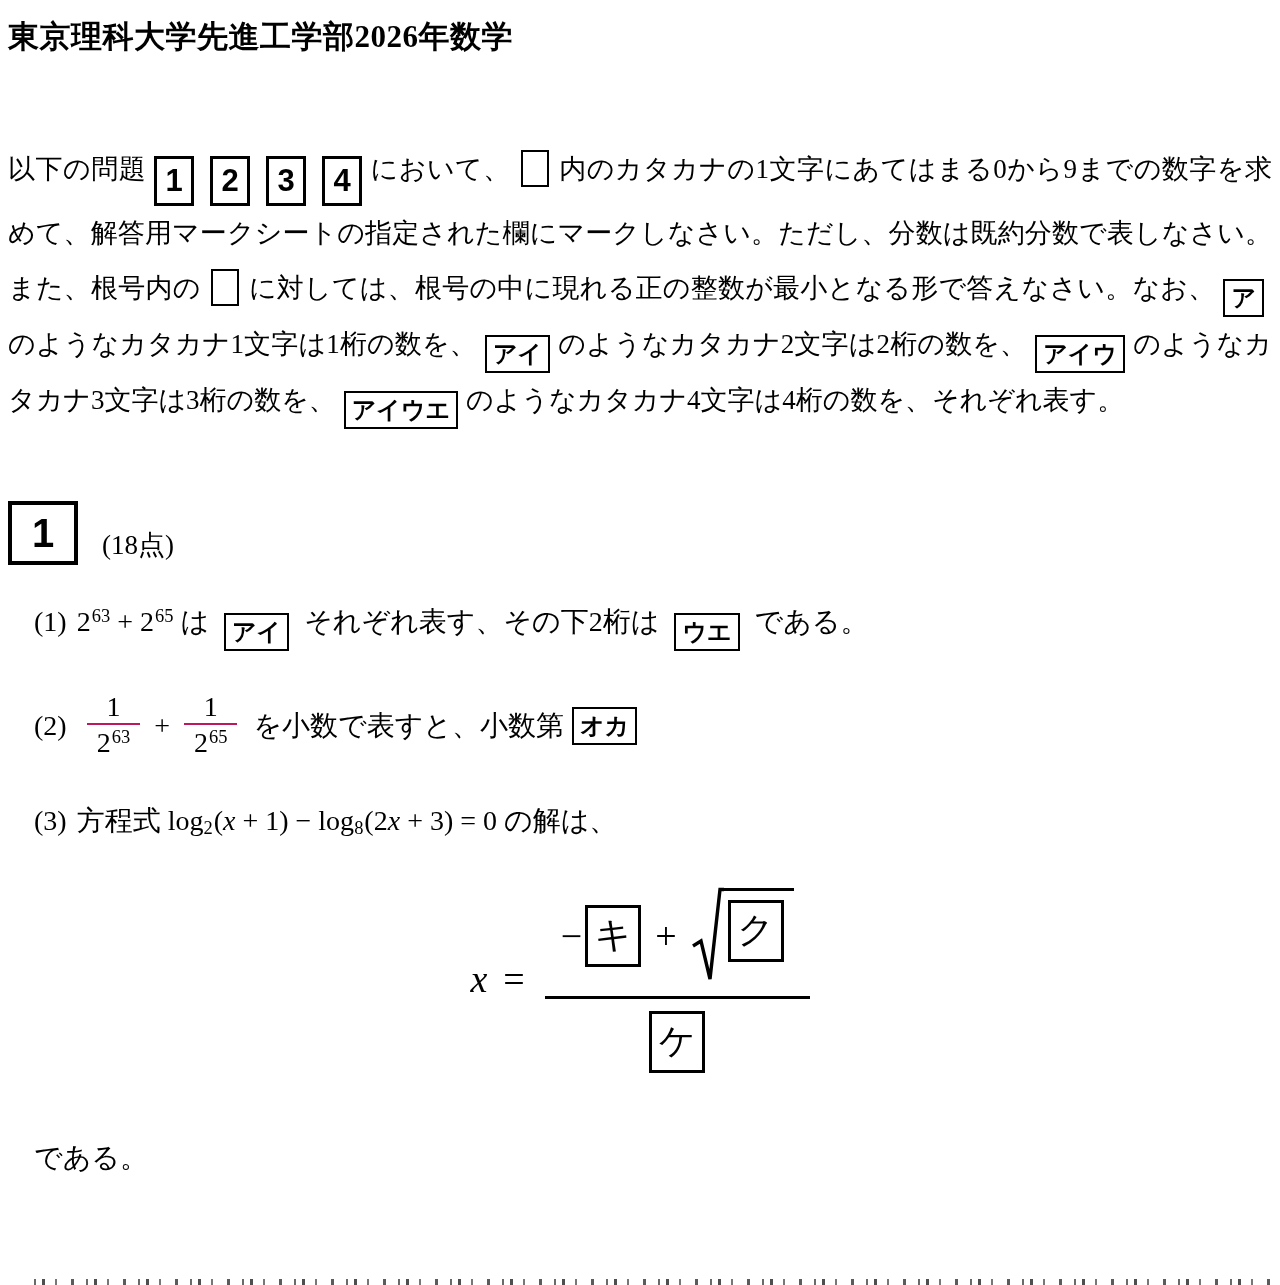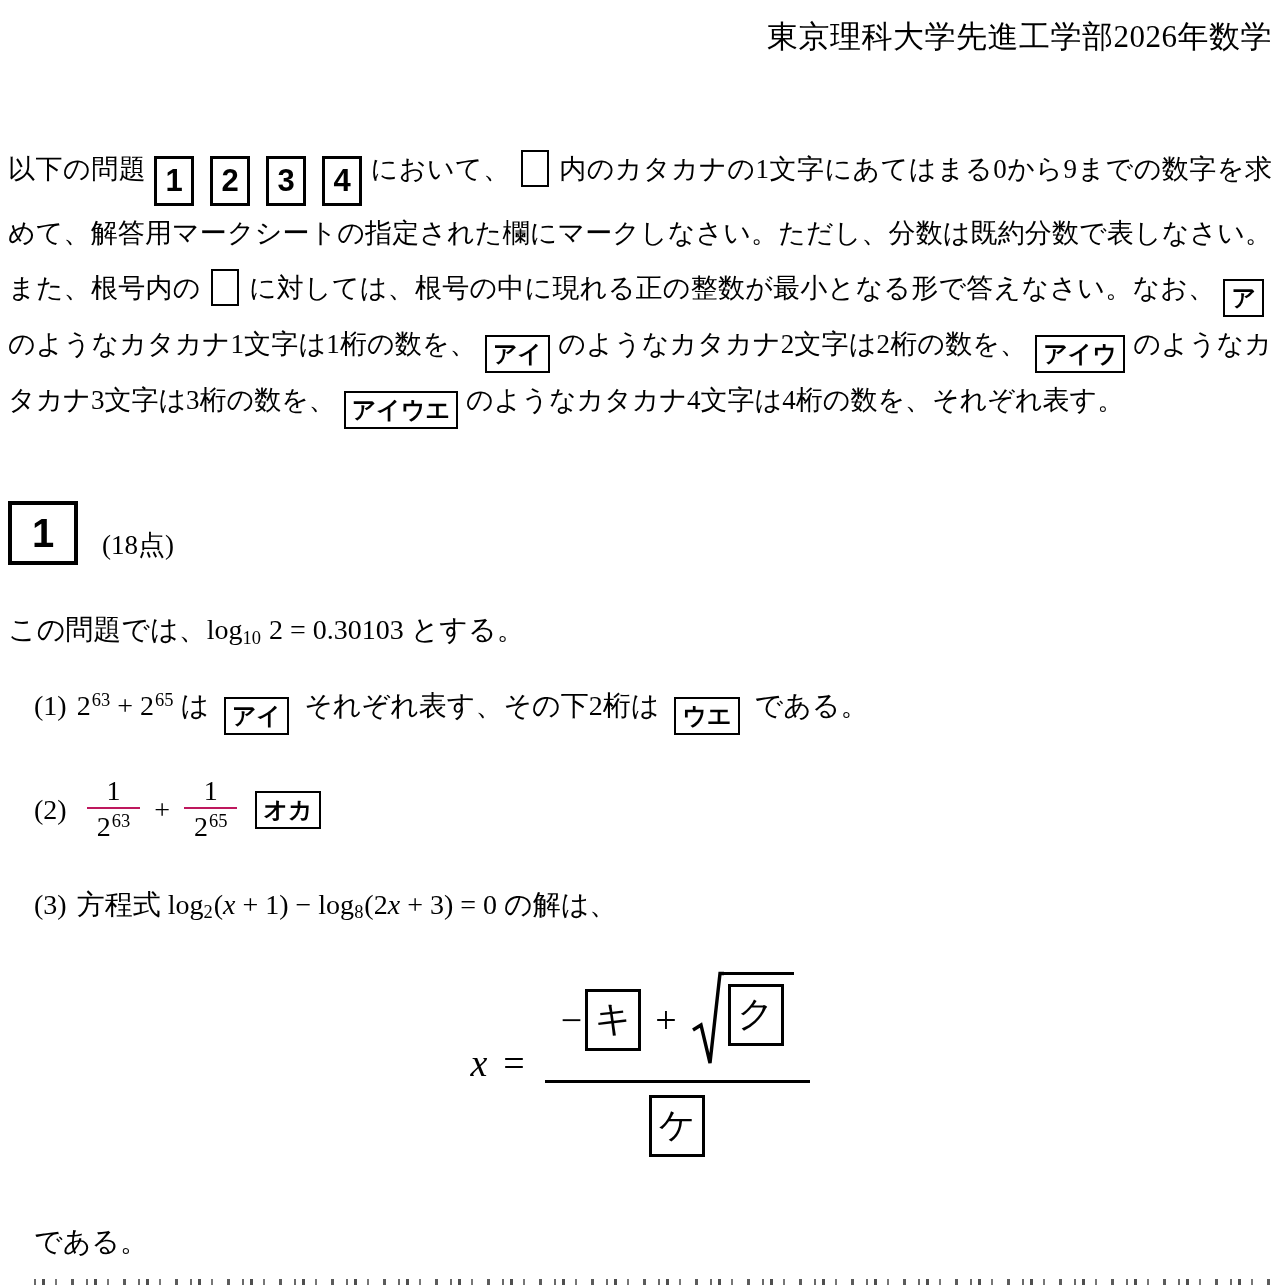--- a/index.html
+++ b/index.html
@@ -1,20 +1,20 @@
 <!DOCTYPE html>
 <html><head>
 <meta charset="utf-8">
 <style>
   html,body{margin:0;padding:0;background:#fff;}
   .page{position:relative;width:1280px;height:1285px;background:#fff;color:#000;
         font-family:"Liberation Serif","DejaVu Serif",serif;overflow:hidden;
         box-sizing:border-box;padding:0 8px;}
   
-  .title{margin:0;padding-top:16px;font-size:31px;font-weight:normal;letter-spacing:0.5px;text-align:right;}
+  .title{margin:0;padding-top:16px;font-size:31px;font-weight:bold;letter-spacing:0.5px;}
   
   .intro{margin-top:84px;font-size:27px;line-height:55px;text-align:justify;}
   .numbox{display:inline-block;box-sizing:border-box;width:40px;height:50px;border:3px solid #000;
           font-family:"Liberation Sans","DejaVu Sans",sans-serif;font-weight:bold;font-size:31px;
           line-height:44px;text-align:center;vertical-align:-13px;margin:0 8px;background:#fff;}
   .emptybox{display:inline-block;box-sizing:border-box;width:28px;height:37px;border:2px solid #000;
             vertical-align:-9px;margin:0 10px;background:#fff;}
   .kanabox{display:inline-block;box-sizing:border-box;border:2px solid #000;padding:2px 6px;
            font-family:"Liberation Sans","DejaVu Sans",sans-serif;font-weight:bold;font-size:24px;
            line-height:30px;vertical-align:-9px;margin:0 8px;background:#fff;}
@@ -64,35 +64,35 @@
 
   <h1 class="title">東京理科大学先進工学部2026年数学</h1>
 
   <p class="intro"><span>以下の問題</span><span class="numbox">1</span><span class="numbox">2</span><span class="numbox">3</span><span class="numbox">4</span><span>において、</span><span class="emptybox"></span><span>内のカタカナの1文字にあてはまる0から9までの数字を求めて、解答用マークシートの指定された欄にマークしなさい。ただし、分数は既約分数で表しなさい。また、根号内の</span><span class="emptybox"></span><span>に対しては、根号の中に現れる正の整数が最小となる形で答えなさい。なお、</span><span class="kanabox">ア</span><span>のようなカタカナ1文字は1桁の数を、</span><span class="kanabox">アイ</span><span>のようなカタカナ2文字は2桁の数を、</span><span class="kanabox">アイウ</span><span>のようなカタカナ3文字は3桁の数を、</span><span class="kanabox">アイウエ</span><span>のようなカタカナ4文字は4桁の数を、それぞれ表す。</span></p>
 
   <div class="qheader">
     <div class="qnumbox">1</div>
     <div class="qpoints">(18点)</div>
   </div>
 
-  <p class="given"><span>この問題では、</span><span>log</span><sub class="msub">10</sub><span> 2 = 0.30103 </span><span>とする。</span></p>
 
   <p class="qline"><span class="lbl">(1)</span><span>2</span><sup class="msup">63</sup><span> + </span><span>2</span><sup class="msup">65</sup><span> は </span><span class="kanabox">アイ</span><span> それぞれ表す、その下2桁は </span><span class="kanabox">ウエ</span><span> である。</span></p>
 
   <div class="q2line">
     <span class="lbl">(2)</span>
     <span class="ifrac">
         <span class="fn">1</span>
         <span class="fd"><span>2</span><sup class="msup">63</sup></span>
       </span>
     <span class="opplus">+</span>
     <span class="ifrac">
         <span class="fn">1</span>
         <span class="fd"><span>2</span><sup class="msup">65</sup></span>
       </span>
+    <span class="afterfrac">を小数で表すと、小数第</span>
     <span class="kanabox">オカ</span>
   </div>
 
   <p class="q3line"><span class="lbl">(3)</span><span>方程式 </span><span>log</span><sub class="msub">2</sub><span>(</span><span class="mi">x</span><span> + 1) − </span><span>log</span><sub class="msub">8</sub><span>(2</span><span class="mi">x</span><span> + 3) = 0</span><span> の解は、</span></p>
 
   <div class="display">
     <span class="dx">x</span>
     <span class="deq">=</span>
     <span class="bigfrac">
       <span class="bnum">

